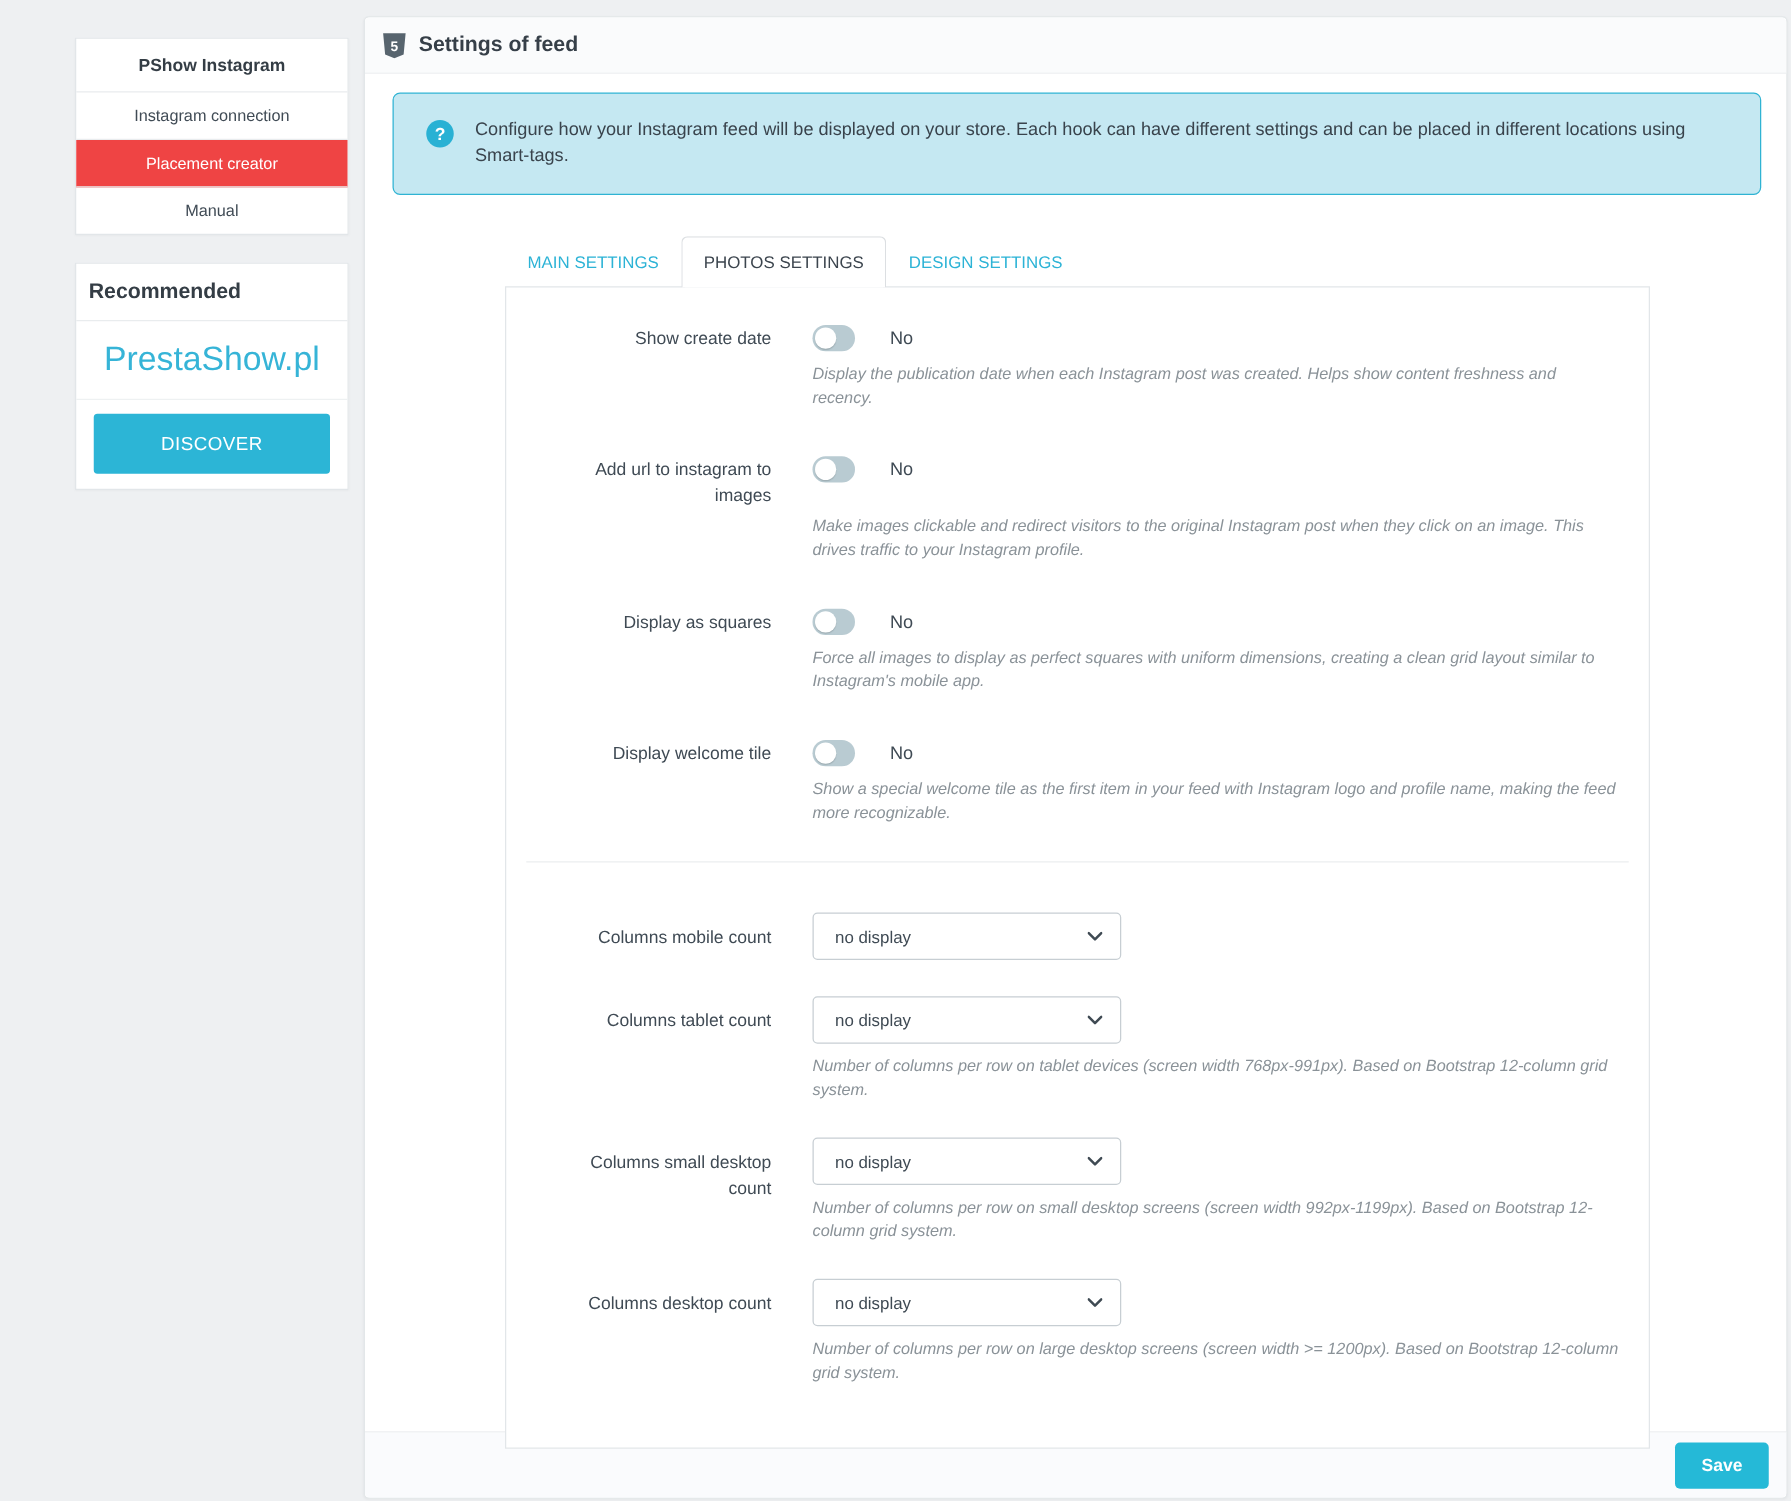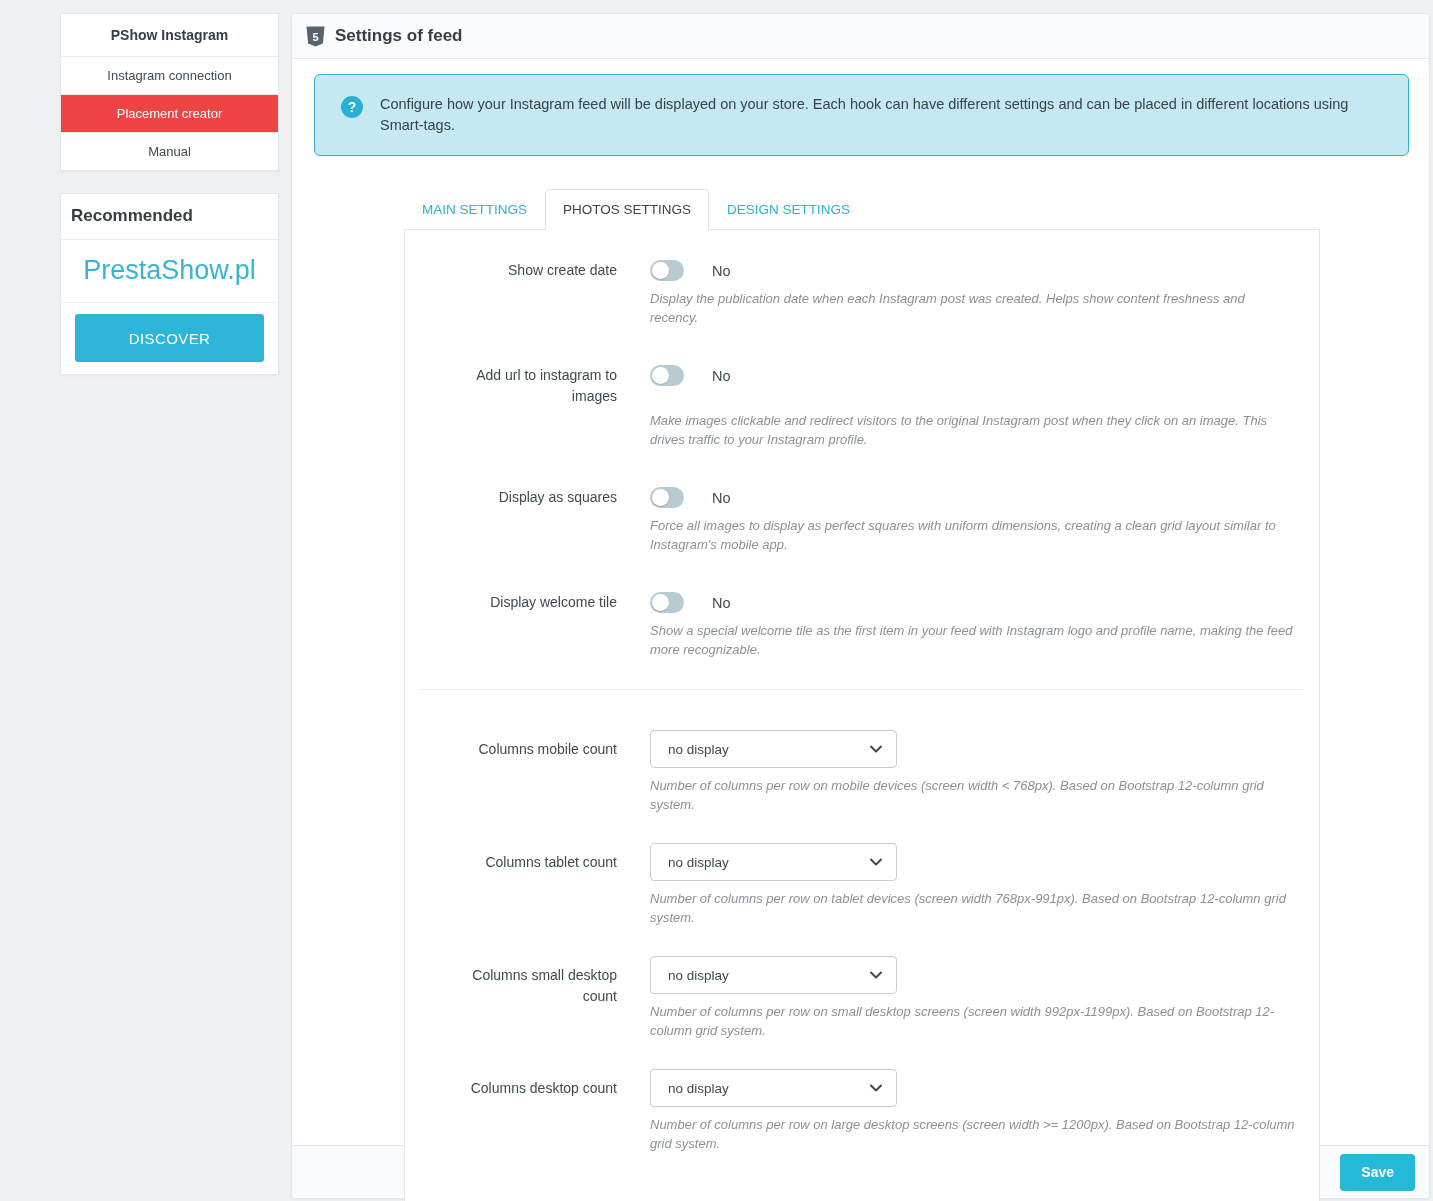--- a/index.html
+++ b/index.html
@@ -6,21 +6,21 @@
   html,body { width:1433px; height:1201px; }
   body {
     background:#eef0f2;
     font-family:"Liberation Sans","DejaVu Sans",sans-serif;
     color:#3f4a54;
     position:relative;
     overflow:hidden;
   }
 
   
-  .sidebar { position:absolute; left:60px; top:13px; width:219px; }
+  .sidebar { position:absolute; left:60px; top:30px; width:219px; }
   .card {
     background:#fff;
     border:1px solid #e2e6e9;
     box-shadow:0 1px 2px rgba(0,0,0,.04);
   }
   .card-title {
     text-align:center; font-size:14px; font-weight:bold; color:#343d45;
     padding:13px 8px; border-bottom:1px solid #e9ecee;
   }
   .nav-item {
@@ -236,21 +236,20 @@
 
     <div class="form-row select-row">
       <div class="row-label">Columns mobile count</div>
       <div class="row-body">
         <div class="select">
           <span>no display</span>
           <svg width="12" height="8" viewBox="0 0 12 8">
               <polyline points="1,1.5 6,6.5 11,1.5" fill="none" stroke="#3f4a53" stroke-width="2" stroke-linecap="round" stroke-linejoin="round"></polyline>
             </svg>
         </div>
-        <div class="help">Number of columns per row on mobile devices (screen width &lt; 768px). Based on Bootstrap 12-column grid system.</div>
       </div>
     </div>
 
     <div class="form-row select-row">
       <div class="row-label">Columns tablet count</div>
       <div class="row-body">
         <div class="select">
           <span>no display</span>
           <svg width="12" height="8" viewBox="0 0 12 8">
               <polyline points="1,1.5 6,6.5 11,1.5" fill="none" stroke="#3f4a53" stroke-width="2" stroke-linecap="round" stroke-linejoin="round"></polyline>

